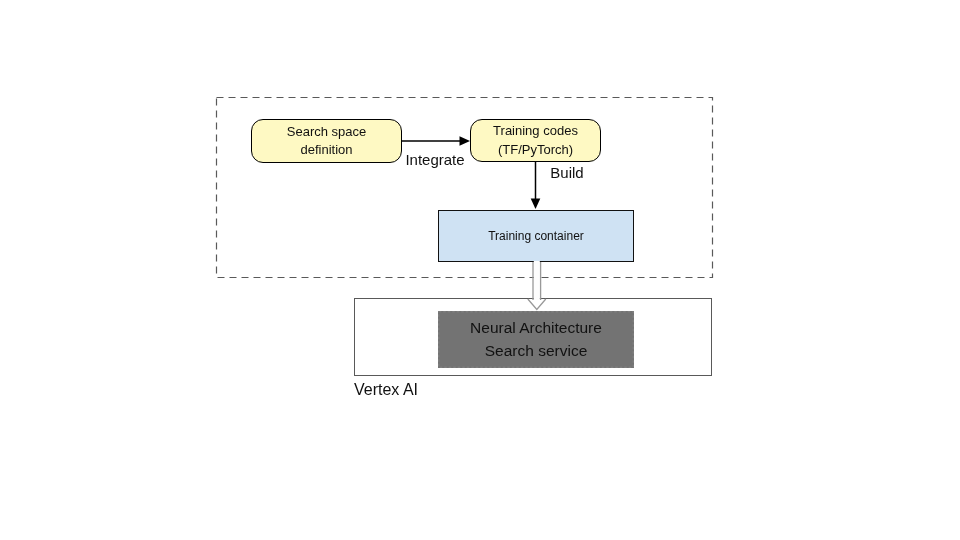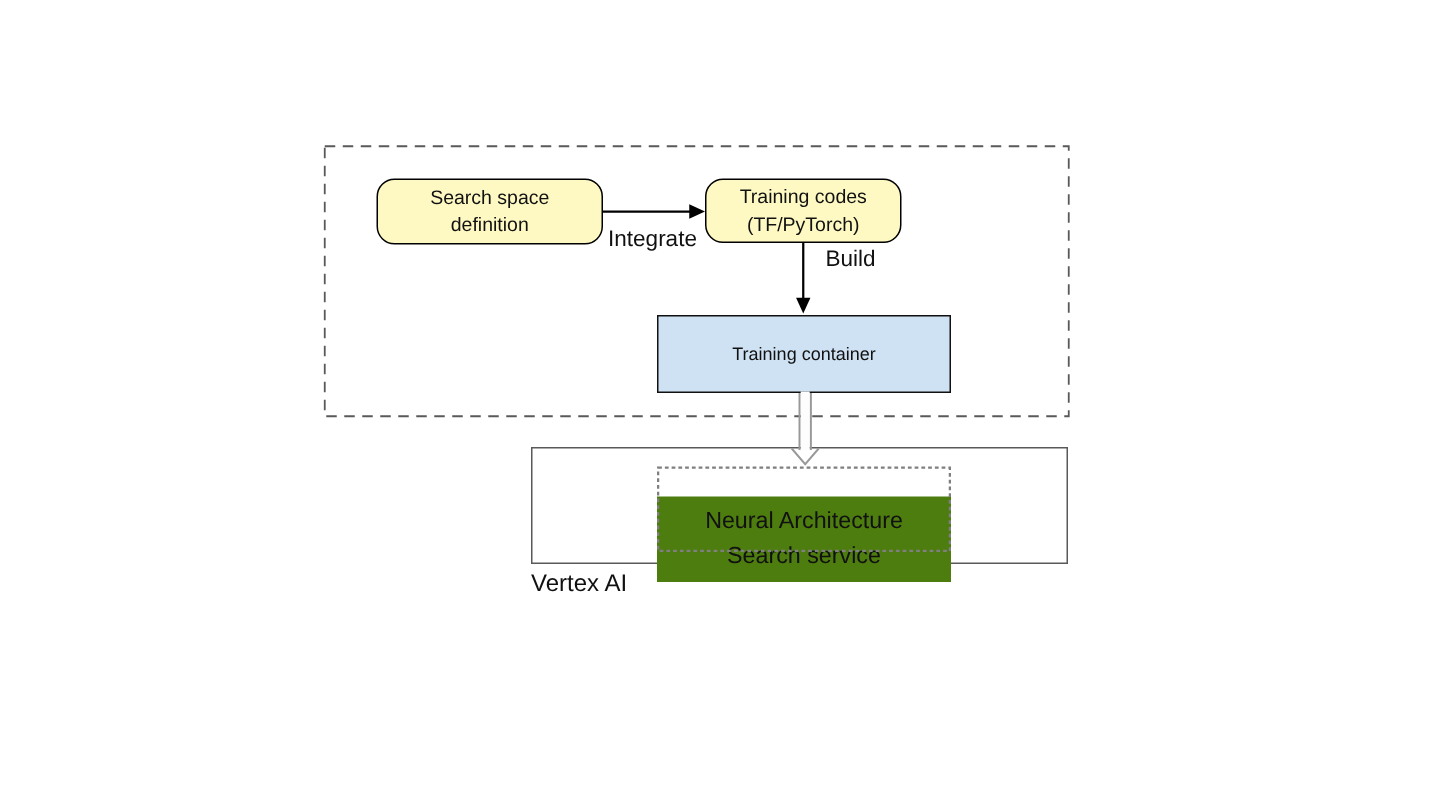--- a/index.html
+++ b/index.html
@@ -51,21 +51,21 @@
     <span>Training codes
 (TF/PyTorch)</span>
   </div>
 
   <div class="node training-container" style="background: rgb(207, 226, 243);">
     <span>Training container</span>
   </div>
 
   <div class="vertex-box"></div>
 
-  <div class="node nas-service" style="background: #4d7c0f; margin-top: 20px;">
+  <div class="node nas-service" style="background: #737373;">
     <span>Neural Architecture
 Search service</span>
   </div>
 
   <div class="edge-label label-integrate">Integrate</div>
 
   <div class="edge-label label-build">Build</div>
 
   <div class="vertex-label">Vertex AI</div>
 

